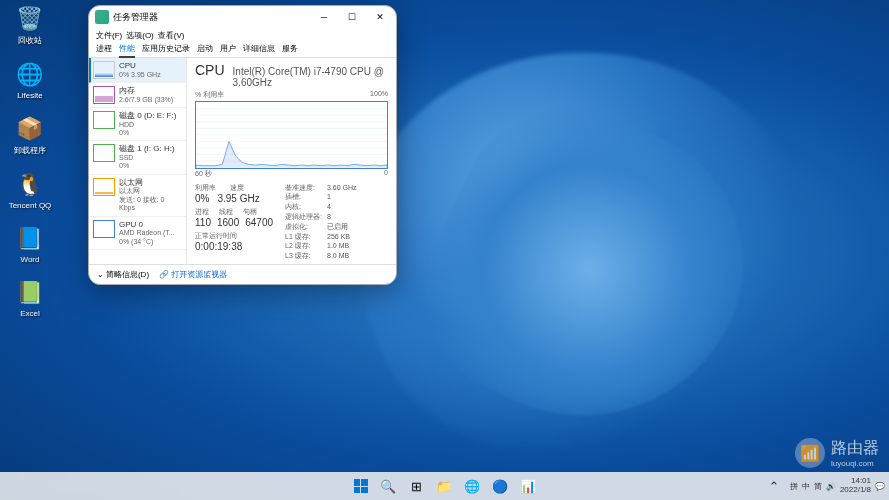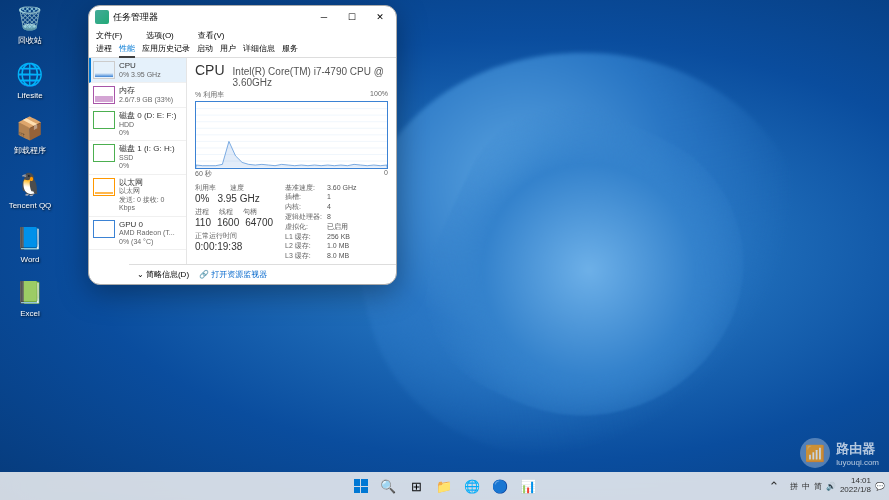--- a/index.html
+++ b/index.html
@@ -16,21 +16,21 @@
 .desktop-icon .ico { width: 28px; height: 28px; display: flex; align-items: center; justify-content: center; font-size: 22px; }
 .desktop-icon .label { font-size: 8px; color: #fff; text-align: right; text-shadow: 1px 1px 2px rgba(0,0,0,0.8); margin-top: 2px; }
 
 
 .window { position: absolute; top: 5px; left: 88px; width: 309px; height: 280px; background: #fff; border: 1px solid #aaa; border-radius: 12px; box-shadow: 0 8px 30px rgba(0,0,0,0.35); z-index: 10; display: flex; flex-direction: column; font-size: 9px; }
 .titlebar { height: 22px; display: flex; align-items: center; padding: 0 2px; }
 .titlebar .ticon { width: 14px; height: 14px; margin: 0 4px; background: linear-gradient(135deg,#4a9,#2a7); border-radius: 2px; }
 .titlebar .title { flex: 1; font-size: 9px; }
 .titlebar .wbtn { width: 28px; height: 20px; display: flex; align-items: center; justify-content: center; cursor: pointer; }
 
-.menubar { height: 15px; display: flex; gap: 24px; padding: 0 7px; font-size: 8px; align-items: center; }
+.menubar { height: 15px; display: flex; gap: 4px; padding: 0 7px; font-size: 8px; align-items: center; }
 .menubar span { cursor: pointer; }
 .tabbar { height: 15px; display: flex; gap: 7px; padding: 0 7px; font-size: 8px; border-bottom: 1px solid #ddd; align-items: flex-start; }
 .tabbar .tab { padding-bottom: 2px; cursor: pointer; }
 .tabbar .tab.active { border-bottom: 2px solid #404040; color: #0078d4; }
 
 .body { flex: 1; display: flex; overflow: hidden; }
 .sidebar { width: 98px; border-right: 1px solid #e5e5e5; overflow-y: auto; }
 .side-item { display: flex; padding: 3px 4px; gap: 4px; border-bottom: 1px solid #f0f0f0; cursor: pointer; }
 .side-item.active { background: #e5f1fb; border-left: 2px solid #0078d4; padding-left: 2px; }
 .side-item .mini { width: 22px; height: 18px; border: 1px solid #ccc; position: relative; flex-shrink: 0; }
@@ -59,35 +59,35 @@
 .stats-left .row1 { display: flex; gap: 14px; color: #666; }
 .stats-left .row2 { display: flex; gap: 8px; font-size: 10px; color: #333; }
 .stats-left .row3 { display: flex; gap: 10px; color: #666; margin-top: 3px; }
 .stats-left .row4 { display: flex; gap: 6px; font-size: 10px; color: #333; }
 .stats-left .uptime-lbl { color: #666; margin-top: 3px; }
 .stats-left .uptime { font-size: 10px; color: #333; }
 .stats-right { font-size: 7px; color: #555; }
 .stats-right .r { display: flex; gap: 4px; line-height: 1.4; }
 .stats-right .k { min-width: 38px; color: #666; }
 
-.footer { border-top: 1px solid #ddd; height: 20px; display: flex; align-items: center; padding: 0 8px; font-size: 8px; gap: 10px; margin-left: 40px; }
+.footer { border-top: 1px solid #ddd; height: 20px; display: flex; align-items: center; padding: 0 8px; font-size: 8px; gap: 10px; }
 .footer .chev { cursor: pointer; }
 .footer .link { color: #0066cc; cursor: pointer; }
 
 
 .taskbar { position: absolute; bottom: 0; left: 0; right: 0; height: 28px; background: rgba(243,243,243,0.85); backdrop-filter: blur(20px); display: flex; align-items: center; z-index: 5; }
 .taskbar .center { position: absolute; left: 50%; transform: translateX(-50%); display: flex; gap: 4px; }
 .taskbar .tbtn { width: 24px; height: 24px; display: flex; align-items: center; justify-content: center; border-radius: 3px; cursor: pointer; font-size: 13px; }
 .systray { position: absolute; right: 4px; display: flex; align-items: center; gap: 4px; font-size: 8px; color: #333; }
 .systray .clk { text-align: right; line-height: 1.1; }
 
 
 .watermark { position: absolute; bottom: 32px; right: 10px; display: flex; align-items: center; gap: 6px; color: rgba(255,255,255,0.7); z-index: 3; }
 .watermark .wicon { width: 30px; height: 30px; border-radius: 50%; background: rgba(255,255,255,0.3); display: flex; align-items: center; justify-content: center; }
-.watermark .wtxt { font-size: 13px; font-weight: bold; }
+.watermark .wtxt { font-size: 16px; }
 .watermark .wsub { font-size: 8px; }
 
 .winlogo { display: grid; grid-template-columns: 1fr 1fr; gap: 1px; width: 14px; height: 14px; }
 .winlogo span { background: #0078d4; }
 </style>
 </head>
 <body>
 
 <div class="wallpaper"></div>
 

